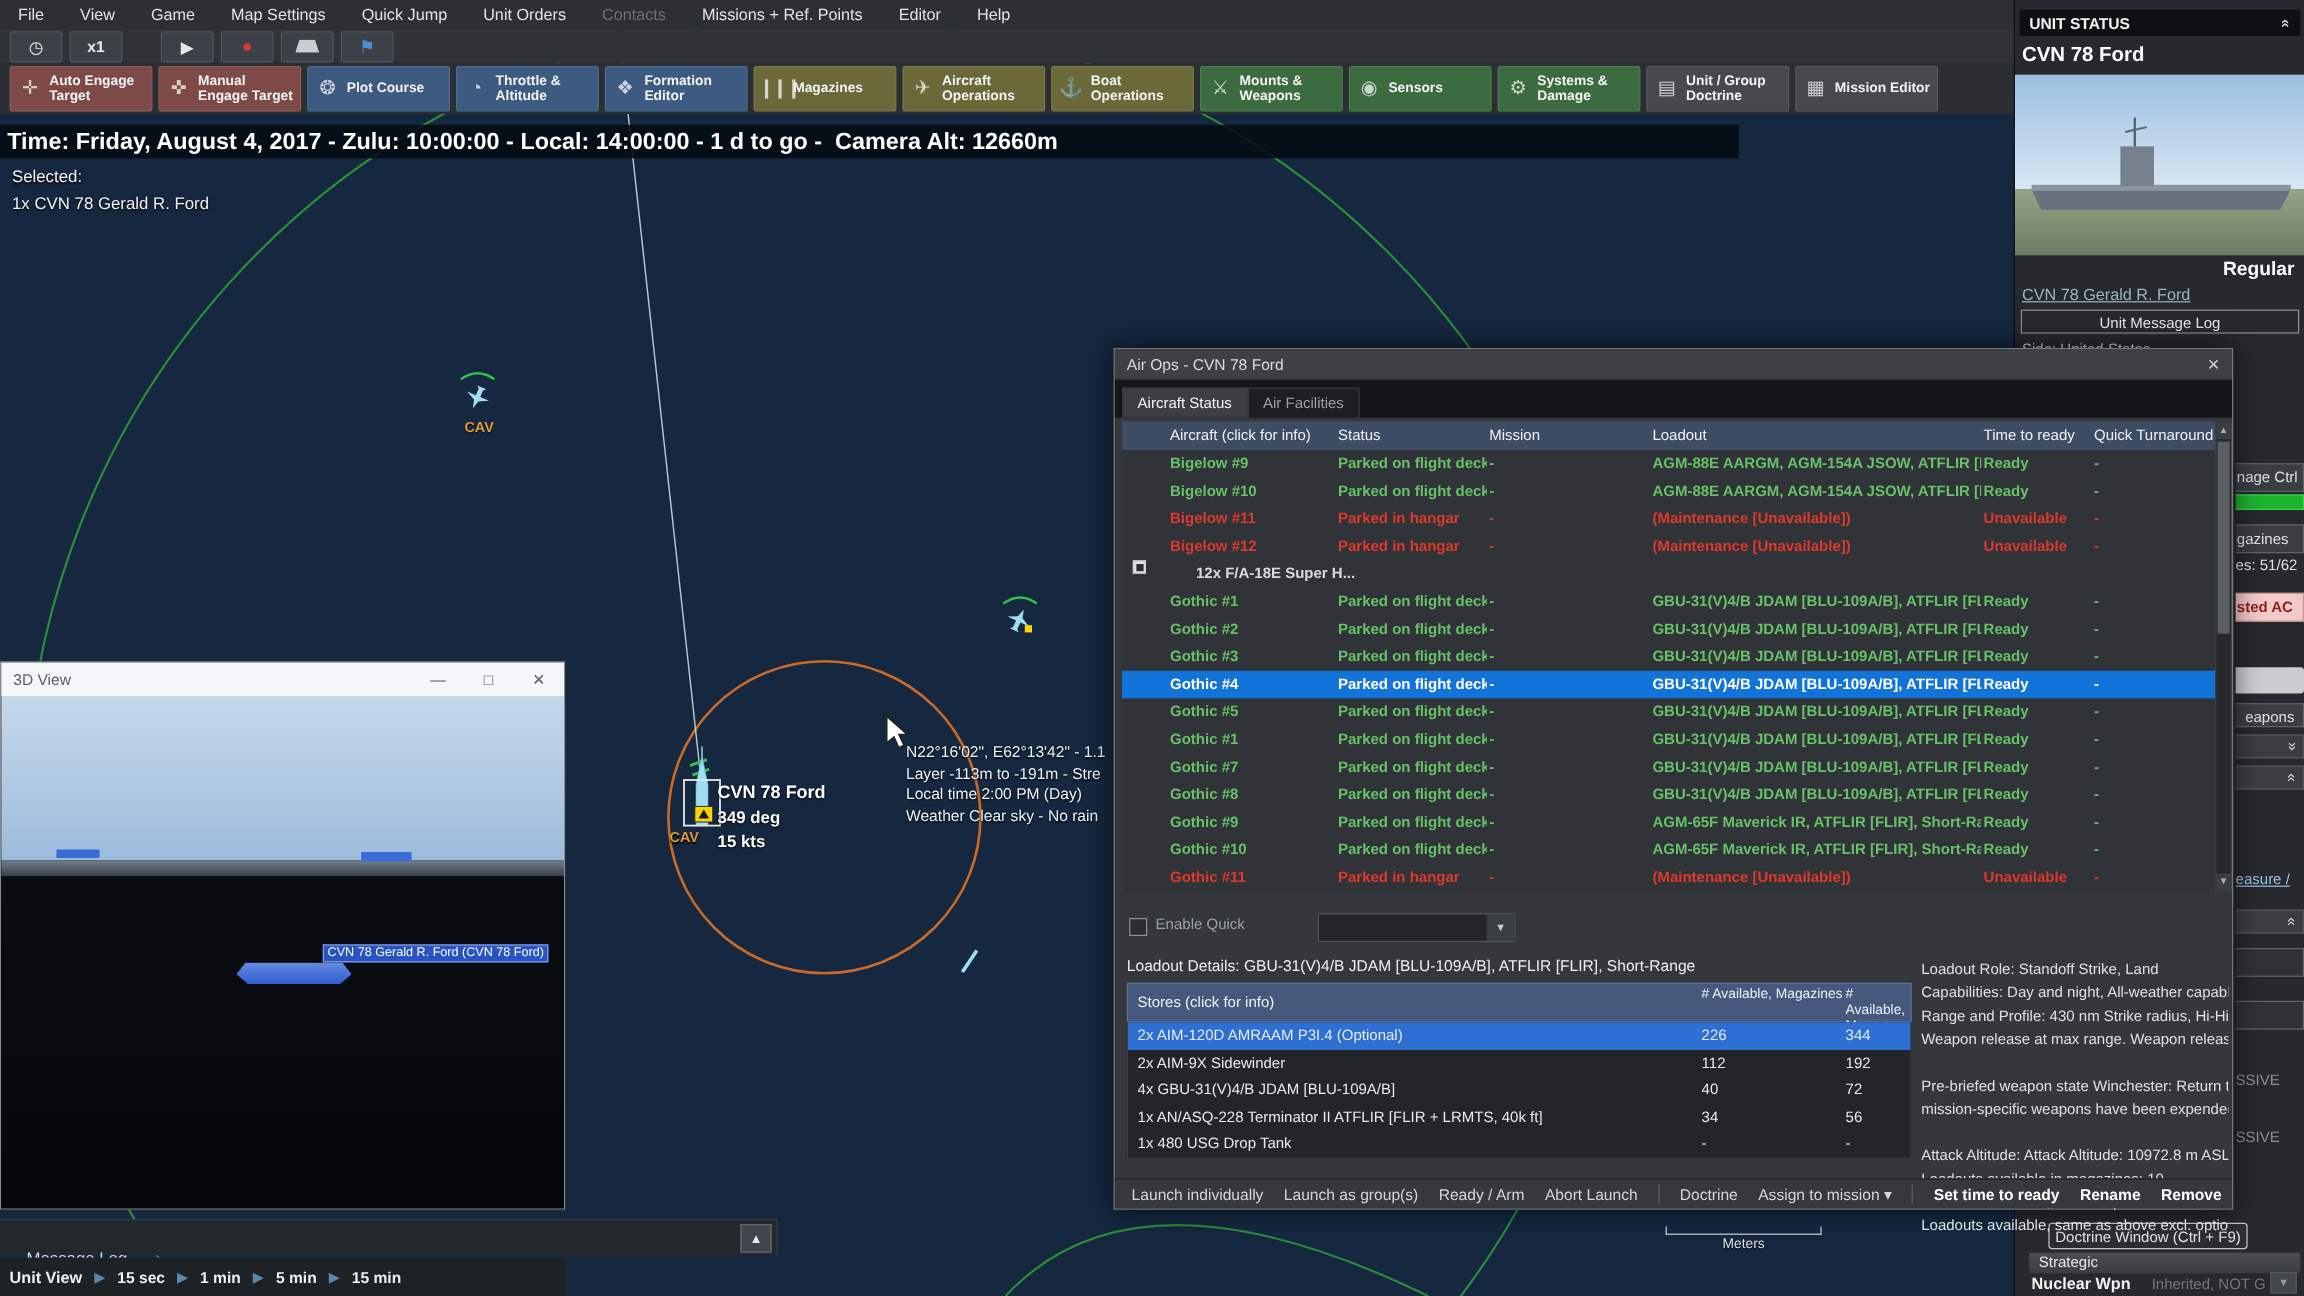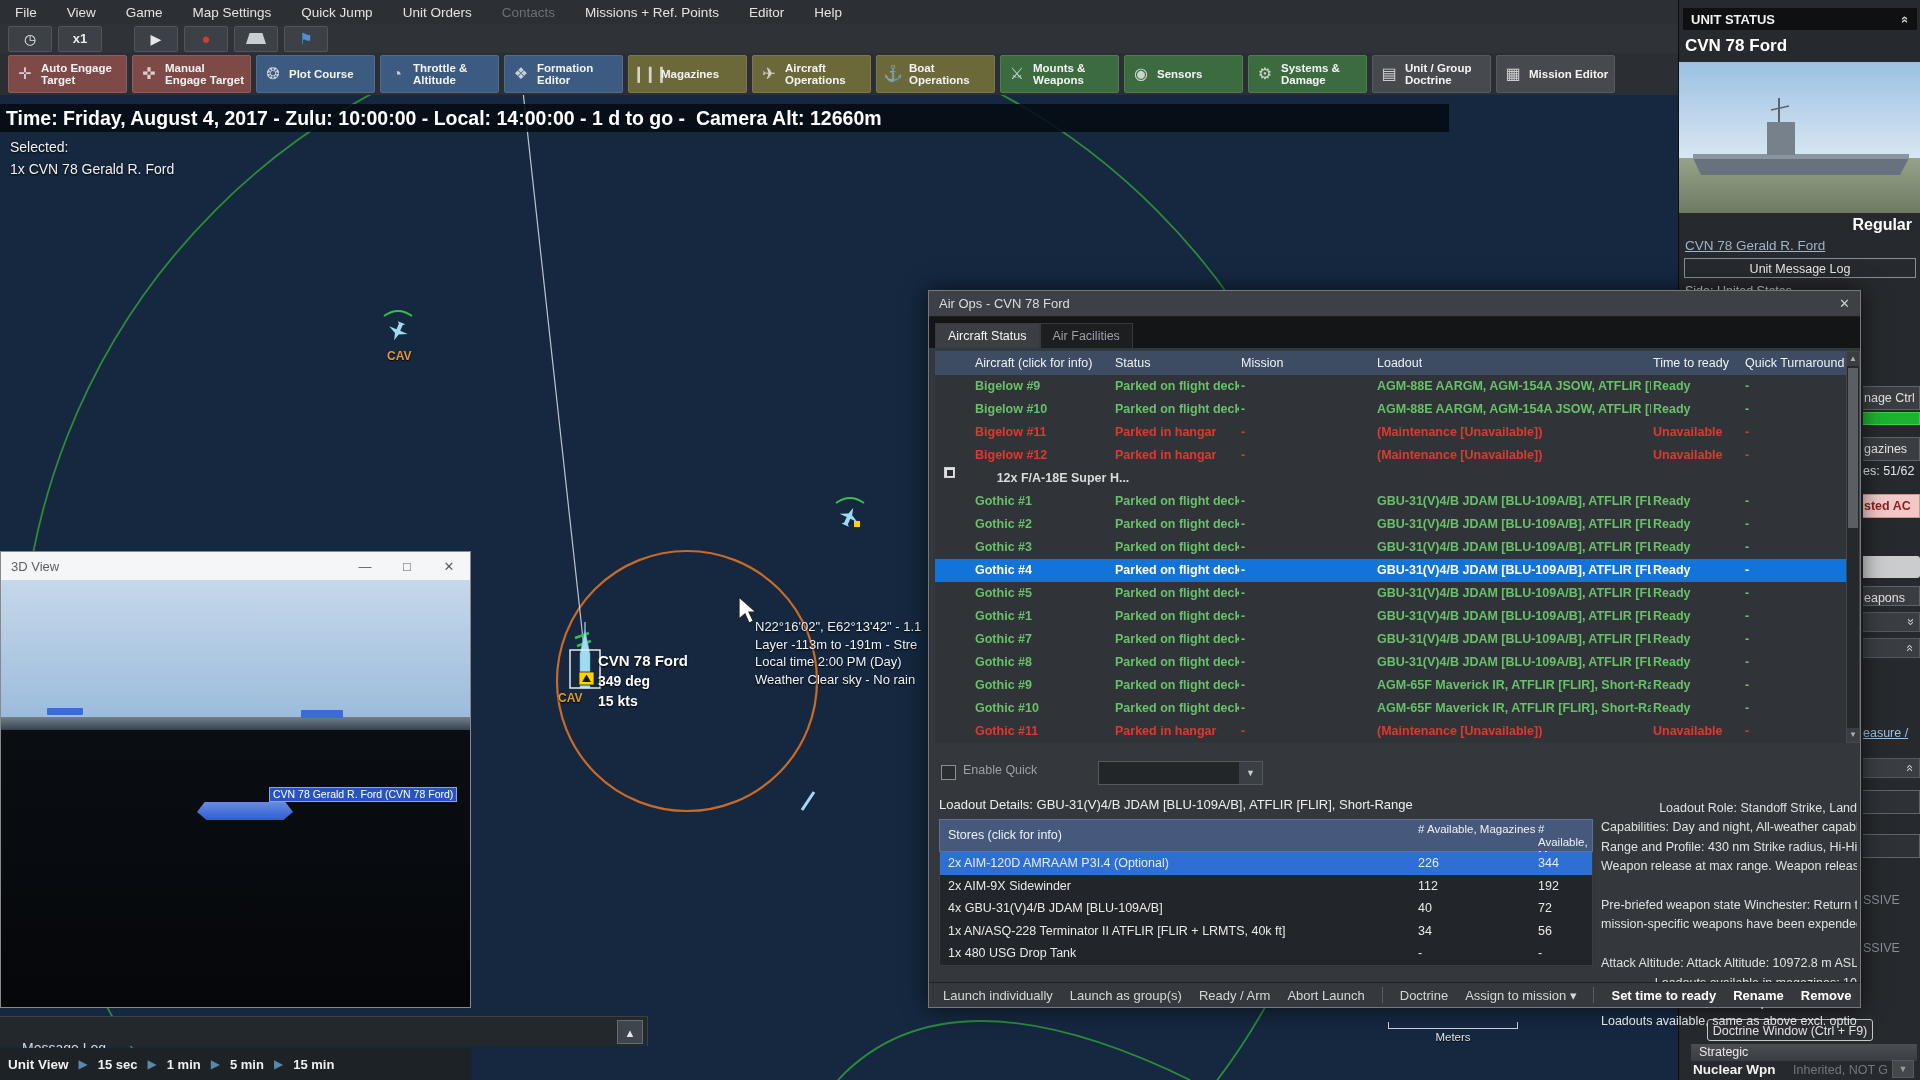--- a/index.html
+++ b/index.html
@@ -90,21 +90,21 @@
   #eq-dd-btn{position:absolute;right:0;top:0;width:23px;height:100%;background:#3a3f45;color:#c9ced3;font-size:9px;text-align:center;line-height:22px;}
   #loadout-details{position:absolute;left:10px;top:506px;font-size:13px;color:#eceef0;white-space:nowrap;}
   #stores-header{position:absolute;left:10px;top:528px;width:654px;height:33px;background:#46597c;color:#eef1f5;font-size:12.5px;border:1px solid #5e719a;box-sizing:border-box;}
   #stores-header span{position:absolute;top:3px;white-space:normal;line-height:13px;font-size:11.5px;}
   #stores-header .sc1{top:9px;font-size:12.5px;}
   #stores-rows{position:absolute;left:10px;top:561px;width:654px;background:#22252a;border:1px solid #3a3e43;border-top:none;box-sizing:border-box;}
   .srow{position:relative;height:22.5px;line-height:22.5px;font-size:12.5px;color:#e8eaec;white-space:nowrap;}
   .srow.selected{background:#2d6fd3;}
   .srow span{position:absolute;top:0;}
   .sc1{left:8px;width:455px;overflow:hidden;} .sc2{left:478px;} .sc3{left:598px;}
-  #loadout-info{position:absolute;left:672px;top:508px;width:256px;overflow:hidden;text-align:right;}
+  #loadout-info{position:absolute;left:672px;top:508px;width:256px;overflow:hidden;}
   .iline{height:19.4px;line-height:19.4px;font-size:12.5px;color:#dde1e4;white-space:nowrap;overflow:hidden;}
   #air-footer{position:absolute;left:0;bottom:0;width:100%;height:25px;background:#35393d;border-top:1px solid #1f2225;
               display:flex;align-items:center;gap:17px;padding-left:14px;box-sizing:border-box;}
   .fbtn{font-size:13px;color:#d4d7da;white-space:nowrap;}
   .fbtn.bold{font-weight:bold;color:#fff;}
   .fsep{width:1px;height:16px;background:#5a5f63;}
 
   
   #unit-panel{left:1678px;top:0;width:242px;height:1080px;background:#26292d;z-index:3;border-left:1px solid #0c0d0f;box-sizing:border-box;}
   #us-header{position:absolute;left:4px;top:8px;width:234px;height:22px;background:#0e1012;display:flex;align-items:center;
@@ -357,21 +357,21 @@
     <div id="nuclear-dd">▼</div>
   </div>
 
   <div id="clip-strip" class="abs">
       <div class="clip button" style="top: 386px; height: 24px;">nage Ctrl</div>
       <div class="clip green-bar" style="top: 412px; height: 13px;"></div>
       <div class="clip button" style="top: 437px; height: 24px;">gazines</div>
       <div class="clip text" style="top: 464px; height: 16px;">es: 51/62</div>
       <div class="clip button-red" style="top: 494px; height: 24px;">sted AC</div>
       <div class="clip input" style="top: 556px; height: 22px;"></div>
-      <div class="clip button" style="top: 586px; height: 20px;">eapons</div>
+      <div class="clip button" style="top: 586px; height: 20px; text-align: center;">eapons</div>
       <div class="clip collapse-down" style="top: 612px; height: 20px;"><span class="chev down">«</span></div>
       <div class="clip collapse-up" style="top: 638px; height: 20px;"><span class="chev up">«</span></div>
       <div class="clip link" style="top: 726px; height: 16px;">easure /</div>
       <div class="clip collapse-up" style="top: 758px; height: 20px;"><span class="chev up">«</span></div>
       <div class="clip button-dark" style="top: 790px; height: 24px;"></div>
       <div class="clip button-dark" style="top: 834px; height: 24px;"></div>
       <div class="clip text-grey" style="top: 893px; height: 16px;">SSIVE</div>
       <div class="clip text-grey" style="top: 941px; height: 16px;">SSIVE</div>
     </div>
 

